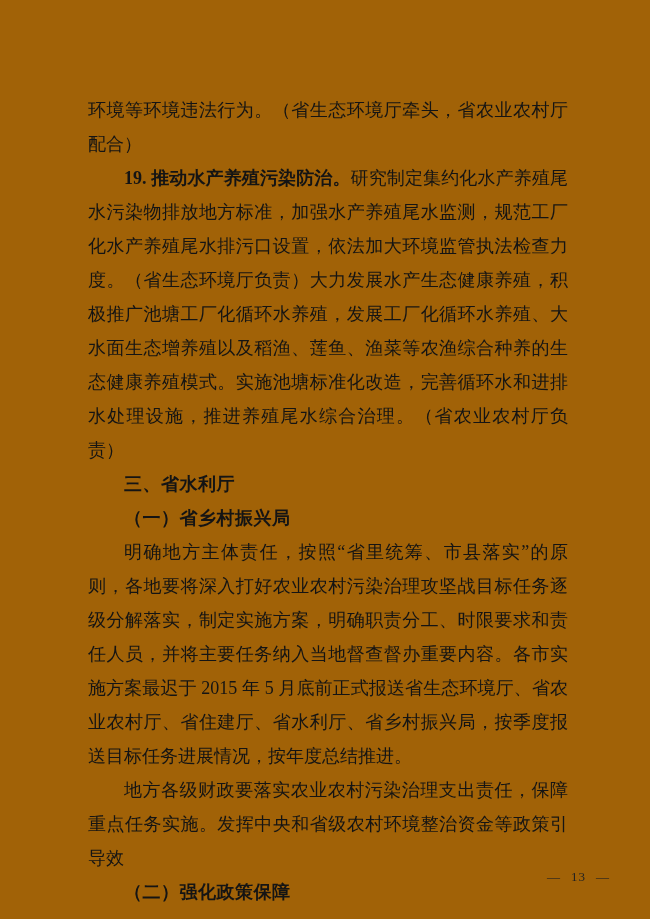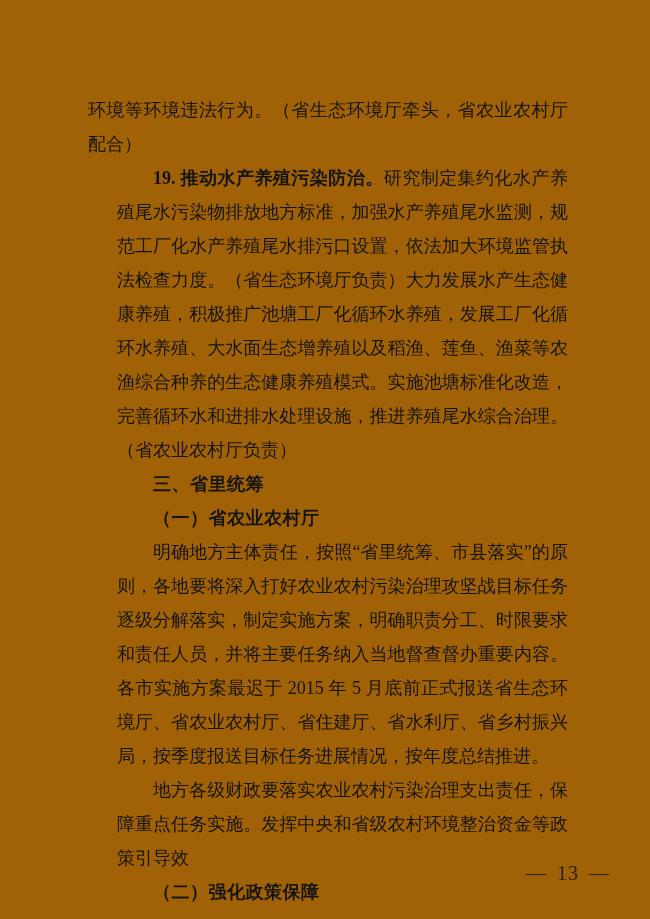--- a/index.html
+++ b/index.html
@@ -26,51 +26,50 @@
     line-height: 34px;
     text-align: justify;
     text-justify: inter-ideograph;
   }
   .para {
     margin: 0;
     padding: 0;
   }
   .para.indent {
     text-indent: 2em;
-    margin-left: 29px;
   }
   .para .bold {
     font-weight: bold;
   }
   .para.heading span {
     font-weight: bold;
     letter-spacing: 0.5px;
   }
   .footer {
     position: absolute;
     right: 78px;
     bottom: 34px;
-    font-size: 20px;
+    font-size: 13px;
     color: #222222;
     letter-spacing: 1px;
   }
   .footer .dash {
     display: inline-block;
     padding: 0 10px;
   }
 </style>
 </head>
 <body>
 
 <div class="page">
   <div class="content" id="doc-body">
       <p class="para body"><span>环境等环境违法行为。（省生态环境厅牵头，省农业农村厅配合）</span></p>
       <p class="para body indent"><span class="bold">19. 推动水产养殖污染防治。</span><span>研究制定集约化水产养殖尾水污染物排放地方标准，加强水产养殖尾水监测，规范工厂化水产养殖尾水排污口设置，依法加大环境监管执法检查力度。（省生态环境厅负责）大力发展水产生态健康养殖，积极推广池塘工厂化循环水养殖，发展工厂化循环水养殖、大水面生态增养殖以及稻渔、莲鱼、渔菜等农渔综合种养的生态健康养殖模式。实施池塘标准化改造，完善循环水和进排水处理设施，推进养殖尾水综合治理。（省农业农村厅负责）</span></p>
-      <p class="para heading indent"><span class="bold">三、省里统筹</span></p>
-      <p class="para heading indent"><span class="bold">（一）省农业农村厅</span></p>
+      <p class="para heading indent"><span class="bold">三、省水利厅</span></p>
+      <p class="para heading indent"><span class="bold">（一）省乡村振兴局</span></p>
       <p class="para body indent"><span>明确地方主体责任，按照“省里统筹、市县落实”的原则，各地要将深入打好农业农村污染治理攻坚战目标任务逐级分解落实，制定实施方案，明确职责分工、时限要求和责任人员，并将主要任务纳入当地督查督办重要内容。各市实施方案最迟于 2015 年 5 月底前正式报送省生态环境厅、省农业农村厅、省住建厅、省水利厅、省乡村振兴局，按季度报送目标任务进展情况，按年度总结推进。</span></p>
       <p class="para body indent"><span>地方各级财政要落实农业农村污染治理支出责任，保障重点任务实施。发挥中央和省级农村环境整治资金等政策引导效</span></p>
       <p class="para heading indent"><span class="bold">（二）强化政策保障</span></p>
     </div>
   <div class="footer">
     <span><span class="dash">—</span><span>13</span><span class="dash">—</span></span>
   </div>
 </div>
 
 </body></html>

